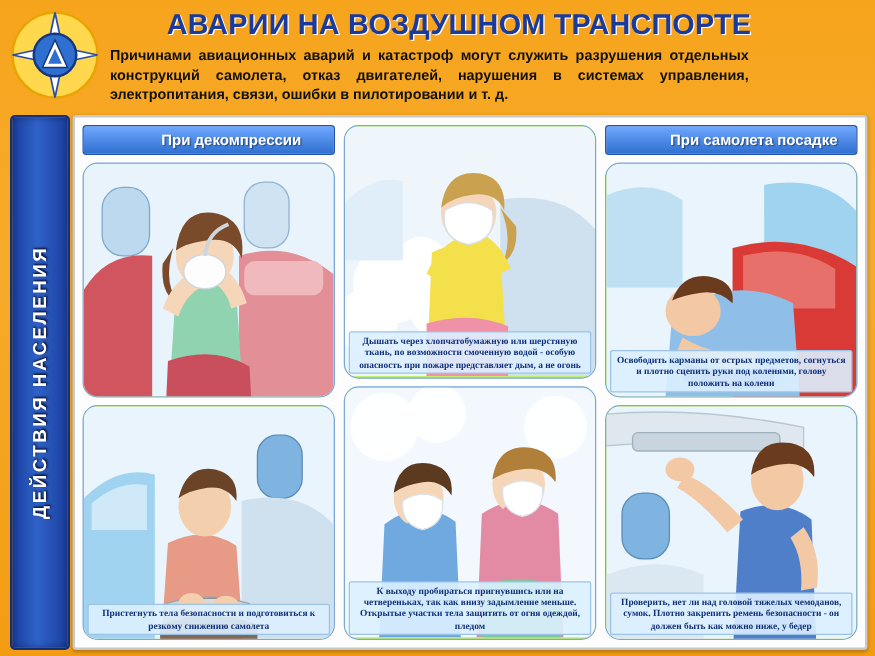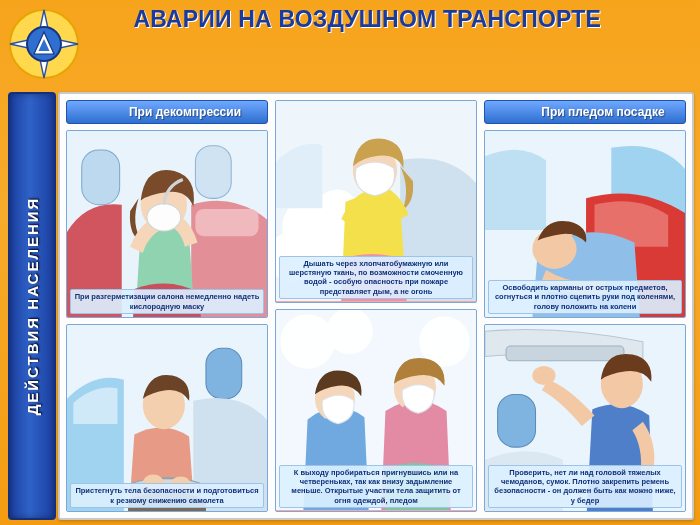--- a/index.html
+++ b/index.html
@@ -64,22 +64,22 @@
     height:22px;border-radius:3px;
     background:linear-gradient(180deg,#6fa8ff,#2f6fd0);
     border:1px solid #1f55a8;
     color:#fff;font-weight:bold;font-size:12px;
     display:flex;align-items:center;justify-content:center;
     text-shadow:1px 1px 1px rgba(0,0,0,.45);
     padding-left:36px;
   }
   .cell{
     flex:1;position:relative;
-    border:1px solid #7aa8d8;border-radius:2px;
-    overflow:hidden;background:#fca5a5;
+    border:1px solid #7aa8d8;border-radius:12px;
+    overflow:hidden;background:#bef264;font-family:Liberation Serif, serif;
   }
   .art{position:absolute;inset:0;}
   .caption{
     position:absolute;left:3px;right:3px;bottom:3px;
     background:rgba(220,240,255,.9);
     border:1px solid #9dc3e6;
     border-radius:2px;
     font-size:7.5px;line-height:1.25;color:#10307a;
     text-align:center;padding:2px 3px;
     font-weight:bold;
@@ -99,20 +99,21 @@
         <g fill="#ffffff" stroke="#2b4fa8" stroke-width="1.4">
           <polygon points="36,2 42,30 70,36 42,42 36,70 30,42 2,36 30,30"></polygon>
         </g>
         <circle cx="36" cy="36" r="17" fill="#2f6fd0" stroke="#16367f" stroke-width="2"></circle>
         <polygon points="36,24 46,46 26,46" fill="#ffffff" stroke="#16367f" stroke-width="1.2"></polygon>
         <polygon points="36,31 41.5,43 30.5,43" fill="#2f6fd0"></polygon>
       </svg>
     </div>
 
     <div class="title">АВАРИИ НА ВОЗДУШНОМ ТРАНСПОРТЕ</div>
+    <div class="intro">Причинами авиационных аварий и катастроф могут служить разрушения отдельных конструкций самолета, отказ двигателей, нарушения в системах управления, электропитания, связи, ошибки в пилотировании и т. д.</div>
   </div>
 
   <div class="sidebar">
     <div class="sidebar-text">ДЕЙСТВИЯ НАСЕЛЕНИЯ</div>
   </div>
 
   <div class="panel">
     <div class="cols">
 
       <div class="col">
@@ -135,21 +136,20 @@
             <ellipse cx="92" cy="70" rx="22" ry="25" fill="#f6d6b8"></ellipse>
             <path d="M70 66 q4 -34 32 -28 q22 6 18 34 q-6 -16 -24 -14 q-18 2 -26 8z" fill="#7a4b2a"></path>
             <path d="M68 64 q-8 26 4 42 q-14 -6 -12 -30z" fill="#7a4b2a"></path>
 
             <path d="M60 110 q10 -26 30 -30 l8 10 q-20 6 -26 26z" fill="#f6d6b8"></path>
             <path d="M124 106 q-8 -26 -28 -30 l-6 10 q18 6 22 24z" fill="#f6d6b8"></path>
 
             <ellipse cx="92" cy="82" rx="16" ry="13" fill="#fdfdfd" stroke="#cfd6db"></ellipse>
             <path d="M92 70 q2 -18 18 -24" stroke="#cfd6db" stroke-width="3" fill="none"></path>
           </svg>
-          <div class="caption">При разгерметизации салона немедленно надеть кислородную маску</div>
         </div>
 
         <div class="cell">
           <svg class="art" viewBox="0 0 190 190" preserveAspectRatio="none">
             <rect width="190" height="190" fill="#eaf4fd"></rect>
             <rect x="132" y="22" width="34" height="48" rx="15" fill="#7fb4e0" stroke="#5a8cba"></rect>
 
             <path d="M0 70 q26 -26 54 -18 l0 138 -54 0z" fill="#9fd3ef"></path>
             <path d="M6 74 q20 -18 42 -14 l0 34 -42 0z" fill="#cfe9f8"></path>
 
@@ -222,21 +222,21 @@
             <ellipse cx="132" cy="74" rx="20" ry="23" fill="#f6d6b8"></ellipse>
             <path d="M112 70 q4 -28 30 -24 q20 4 18 26 q-8 -12 -24 -10 q-16 2 -24 8z" fill="#b07f3a"></path>
             <path d="M108 110 q12 -24 28 -26 l4 10 q-18 6 -22 24z" fill="#e38aa4"></path>
             <path d="M120 76 q16 -10 30 0 q2 18 -15 22 q-17 -4 -15 -22z" fill="#ffffff" stroke="#dbe3e9"></path>
           </svg>
           <div class="caption">К выходу пробираться пригнувшись или на четвереньках, так как внизу задымление меньше. Открытые участки тела защитить от огня одеждой, пледом</div>
         </div>
       </div>
 
       <div class="col">
-        <div class="col-head">При пледом посадке</div>
+        <div class="col-head">При самолета посадке</div>
 
         <div class="cell">
           <svg class="art" viewBox="0 0 190 190" preserveAspectRatio="none">
             <rect width="190" height="190" fill="#eaf4fd"></rect>
             <path d="M0 24 q34 -14 58 4 l0 66 -58 0z" fill="#bfe0f2"></path>
             <path d="M120 16 q46 -8 70 20 l0 120 -70 0z" fill="#9fd3ef"></path>
 
             <path d="M96 64 q50 -14 94 14 l0 112 -94 0z" fill="#d93a36"></path>
             <path d="M104 70 q40 -10 70 10 l0 30 -70 0z" fill="#e8706a"></path>
 

